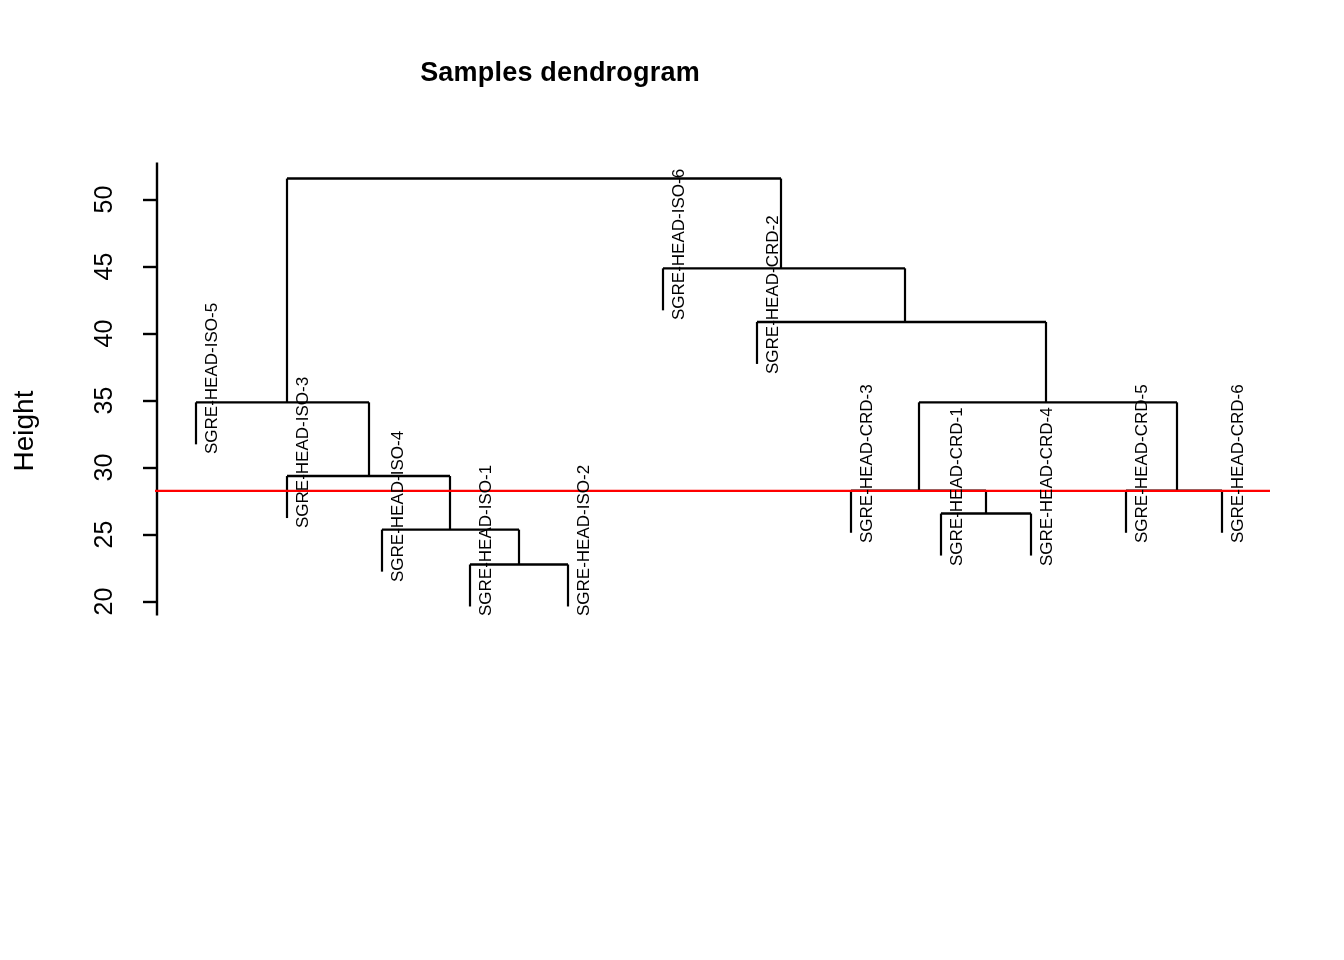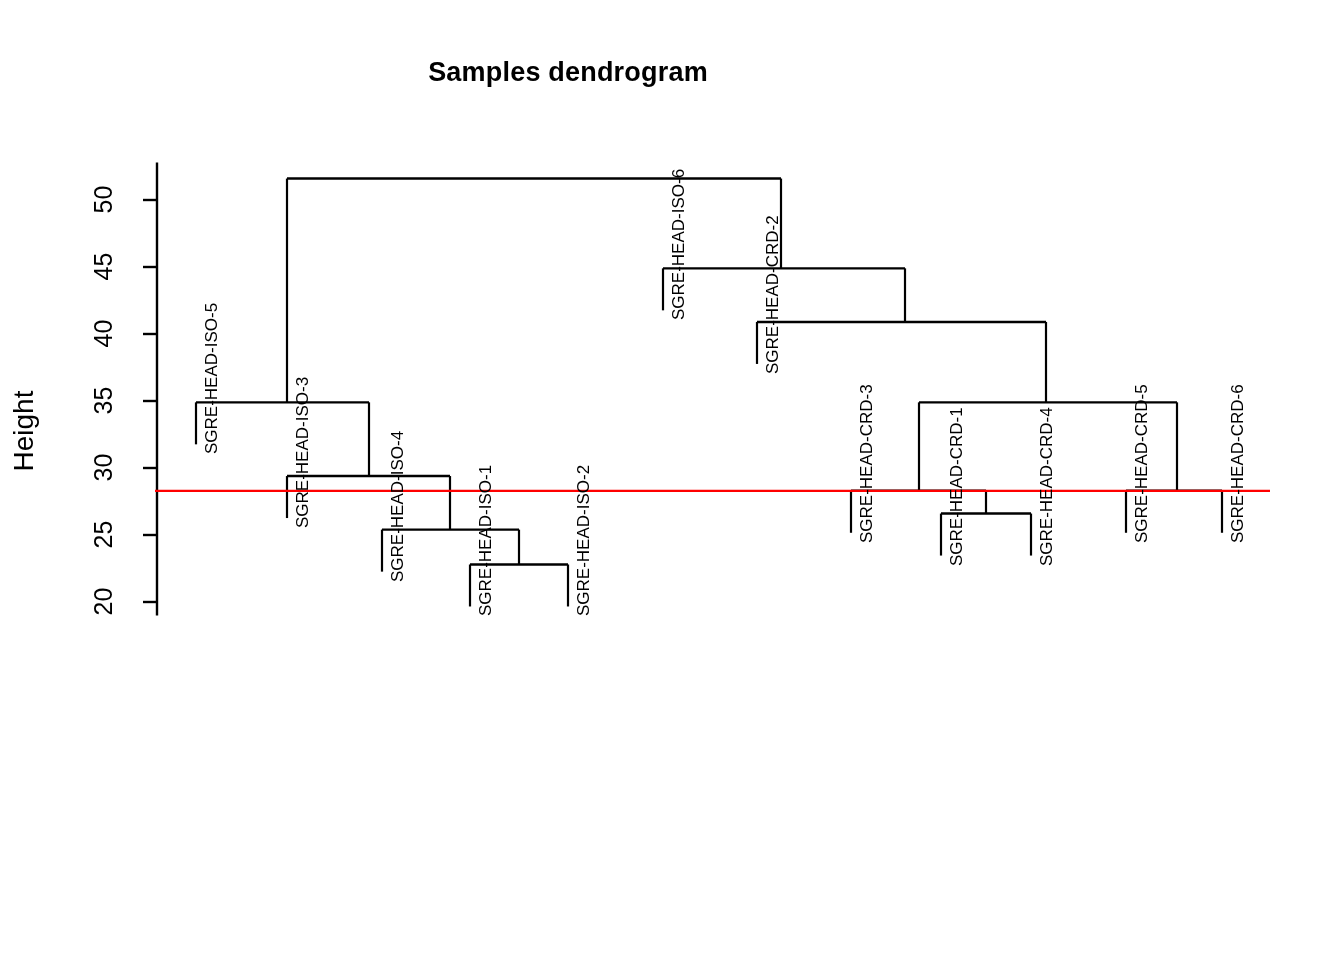--- a/index.html
+++ b/index.html
@@ -3,21 +3,21 @@
 <meta charset="utf-8">
 <style>
   html,body{margin:0;padding:0;}
   body{
     width:1344px;height:960px;background:#ffffff;
     font-family:"Liberation Sans", sans-serif;
     overflow:hidden;position:relative;
   }
   #plot{position:absolute;left:0;top:0;width:1344px;height:960px;}
   .title{
-    position:absolute;left:16px;top:57px;width:1104px;text-align:center;
+    position:absolute;left:8px;top:57px;width:1104px;text-align:center;
     font-size:27px;font-weight:bold;color:#000;letter-spacing:0.2px;
   }
   .ylab{
     position:absolute;left:-46px;top:415px;width:140px;text-align:center;
     font-size:28px;color:#000;
     transform:rotate(-90deg);transform-origin:center center;
   }
   .tick-label{
     position:absolute;font-size:25px;color:#000;width:60px;text-align:center;
     transform:rotate(-90deg);transform-origin:center center;

